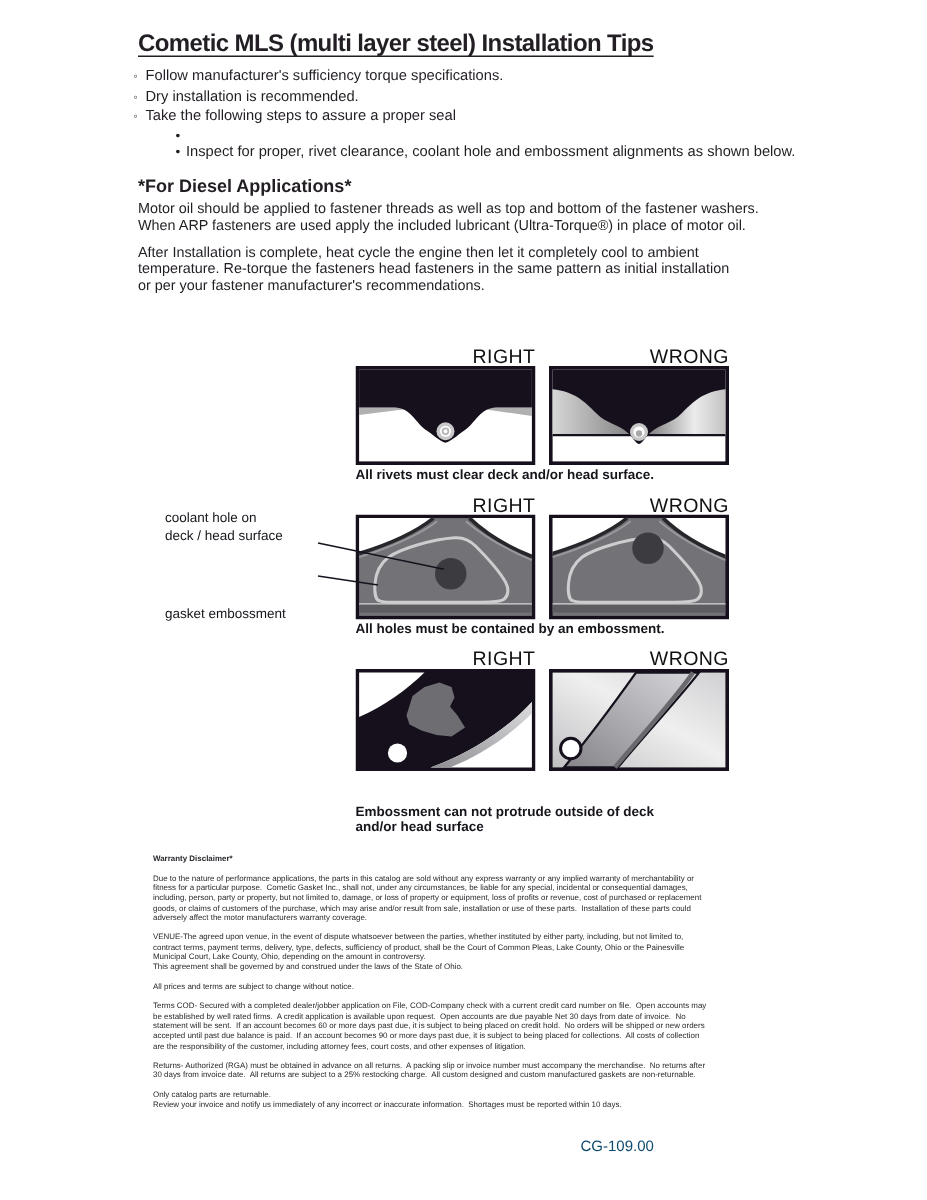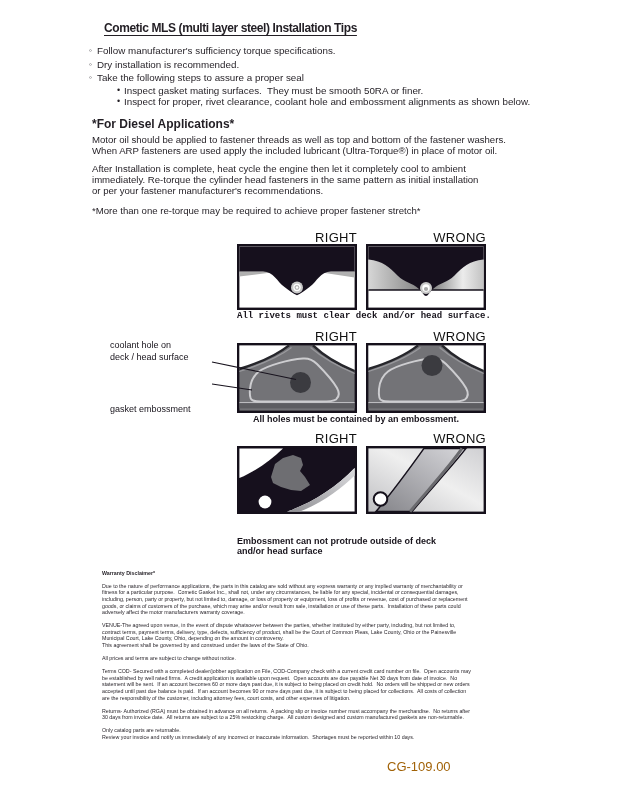--- a/index.html
+++ b/index.html
@@ -7,49 +7,49 @@
   }
   html,body{margin:0;padding:0;background:#fff;}
   #page{
     position:relative; width:618px; height:800px; background:#fff; overflow:hidden;
     font-family:"Liberation Sans", sans-serif; color:var(--text);
   }
   .abs{position:absolute;}
   .pre{white-space:pre-wrap;}
 
   .doc-title{
-    left:104px; top:21px; font-size:12px; font-weight:bold; letter-spacing:-0.4px;
+    left:92px; top:21px; font-size:16px; font-weight:bold; letter-spacing:-0.4px;
     text-decoration:underline; text-decoration-thickness:1.4px; text-underline-offset:2.5px;
   }
   .tips{left:89px; top:44px; width:470px; font-size:9.8px;}
   .tip{display:flex; line-height:13px;}
   .tip .mk{width:8px; font-size:8px; line-height:13.5px;}
   .subtips{margin-left:28px;}
   .subtip{display:flex; line-height:11.2px;}
   .subtip .mk{width:7px; font-size:9px; line-height:11.4px;}
 
   .diesel-h{left:92px; top:117px; font-size:12px; font-weight:bold;}
   .para{left:92px; width:440px; font-size:9.6px; line-height:10.8px;}
   .p1{top:135px;} .p2{top:164px;} .p3{top:206px;}
 
   .fig-label{width:120px; text-align:right; font-size:13px; letter-spacing:0.3px; color:#111;}
   .r1l{top:230px;} .r2l{top:329px;} .r3l{top:431px;}
   .colL{left:237px;} .colR{left:366px;}
   .fig{display:block;}
   .fig-caption{left:237px; font-size:9px; font-weight:bold; line-height:9.5px; color:#18141c;}
-  .cap1{top:312px;font-family:Liberation Mono, monospace;} .cap2{top:415px;margin-left:16px;} .cap3{top:537px;}
+  .cap1{top:312px;} .cap2{top:415px;} .cap3{top:537px;}
 
   .callout{left:110px; width:100px; font-size:9px; line-height:11.5px; color:#18141c; white-space:pre-line;}
   .co1{top:340px;} .co2{top:376px;margin-top:28px;}
   .leader{left:110px; top:340px; pointer-events:none;}
 
   .warranty{left:102px; top:570px; width:420px; font-size:5.3px; line-height:6.6px; color:#2a262c;}
   .warranty p{margin:0 0 6.5px 0;}
   .warranty .wh{font-weight:bold; margin-bottom:6.2px;}
-  .doc-code{left:387px; top:759px; font-size:13px; color:#a16207;}
+  .doc-code{left:387px; top:759px; font-size:10px; color:#0c4a6e;}
 </style>
 </head>
 <body>
 
 <div id="page">
 
   <div class="abs doc-title">Cometic MLS (multi layer steel) Installation Tips</div>
 
   <div class="abs tips">
     <div class="tip">
@@ -60,36 +60,34 @@
       <span class="mk">◦</span>
       <span class="pre">Dry installation is recommended.</span>
     </div>
     <div class="tip">
       <span class="mk">◦</span>
       <span class="pre">Take the following steps to assure a proper seal</span>
     </div>
     <div class="subtips">
       <div class="subtip">
         <span class="mk">•</span>
-        <span class="pre">Inspect gasket mating surfaces.  They must be smooth 50RA or finer.</span>
       </div>
       <div class="subtip">
         <span class="mk">•</span>
         <span class="pre">Inspect for proper, rivet clearance, coolant hole and embossment alignments as shown below.</span>
       </div>
     </div>
   </div>
 
   <div class="abs diesel-h">*For Diesel Applications*</div>
   <div class="abs para p1 pre">Motor oil should be applied to fastener threads as well as top and bottom of the fastener washers.
 When ARP fasteners are used apply the included lubricant (Ultra-Torque®) in place of motor oil.</div>
   <div class="abs para p2 pre">After Installation is complete, heat cycle the engine then let it completely cool to ambient
-immediately. Re-torque the cylinder head fasteners in the same pattern as initial installation
+temperature. Re-torque the fasteners head fasteners in the same pattern as initial installation
 or per your fastener manufacturer's recommendations.</div>
-  <div class="abs para p3 pre">*More than one re-torque may be required to achieve proper fastener stretch*</div>
 
   <div class="abs fig-label colL r1l">RIGHT</div>
   <div class="abs fig-label colR r1l">WRONG</div>
 
   <svg class="abs fig colL" style="top:244px" width="120" height="66" viewBox="0 0 120 66">
     <rect x="1.2" y="1.2" width="117.6" height="63.6" fill="#ffffff" stroke="#15101b" stroke-width="2.4"></rect>
     <path d="M2.4 27.6 L42 27.6 L2.4 32.6 Z" fill="#b0b0b0"></path>
     <path d="M117.6 27.6 L78 27.6 L117.6 33.4 Z" fill="#b0b0b0"></path>
     <path d="M2.4 2.4 H117.6 V27.6 H94 C83 27.6 80.5 37.5 72.5 43 C68 46 64 50 60 51.2 C56 50 52 46 47.5 43 C39.5 37.5 37 27.6 26 27.6 H2.4 Z" fill="var(--ink)"></path>
     <circle cx="60" cy="43.5" r="6" fill="#c8c8c8"></circle>

